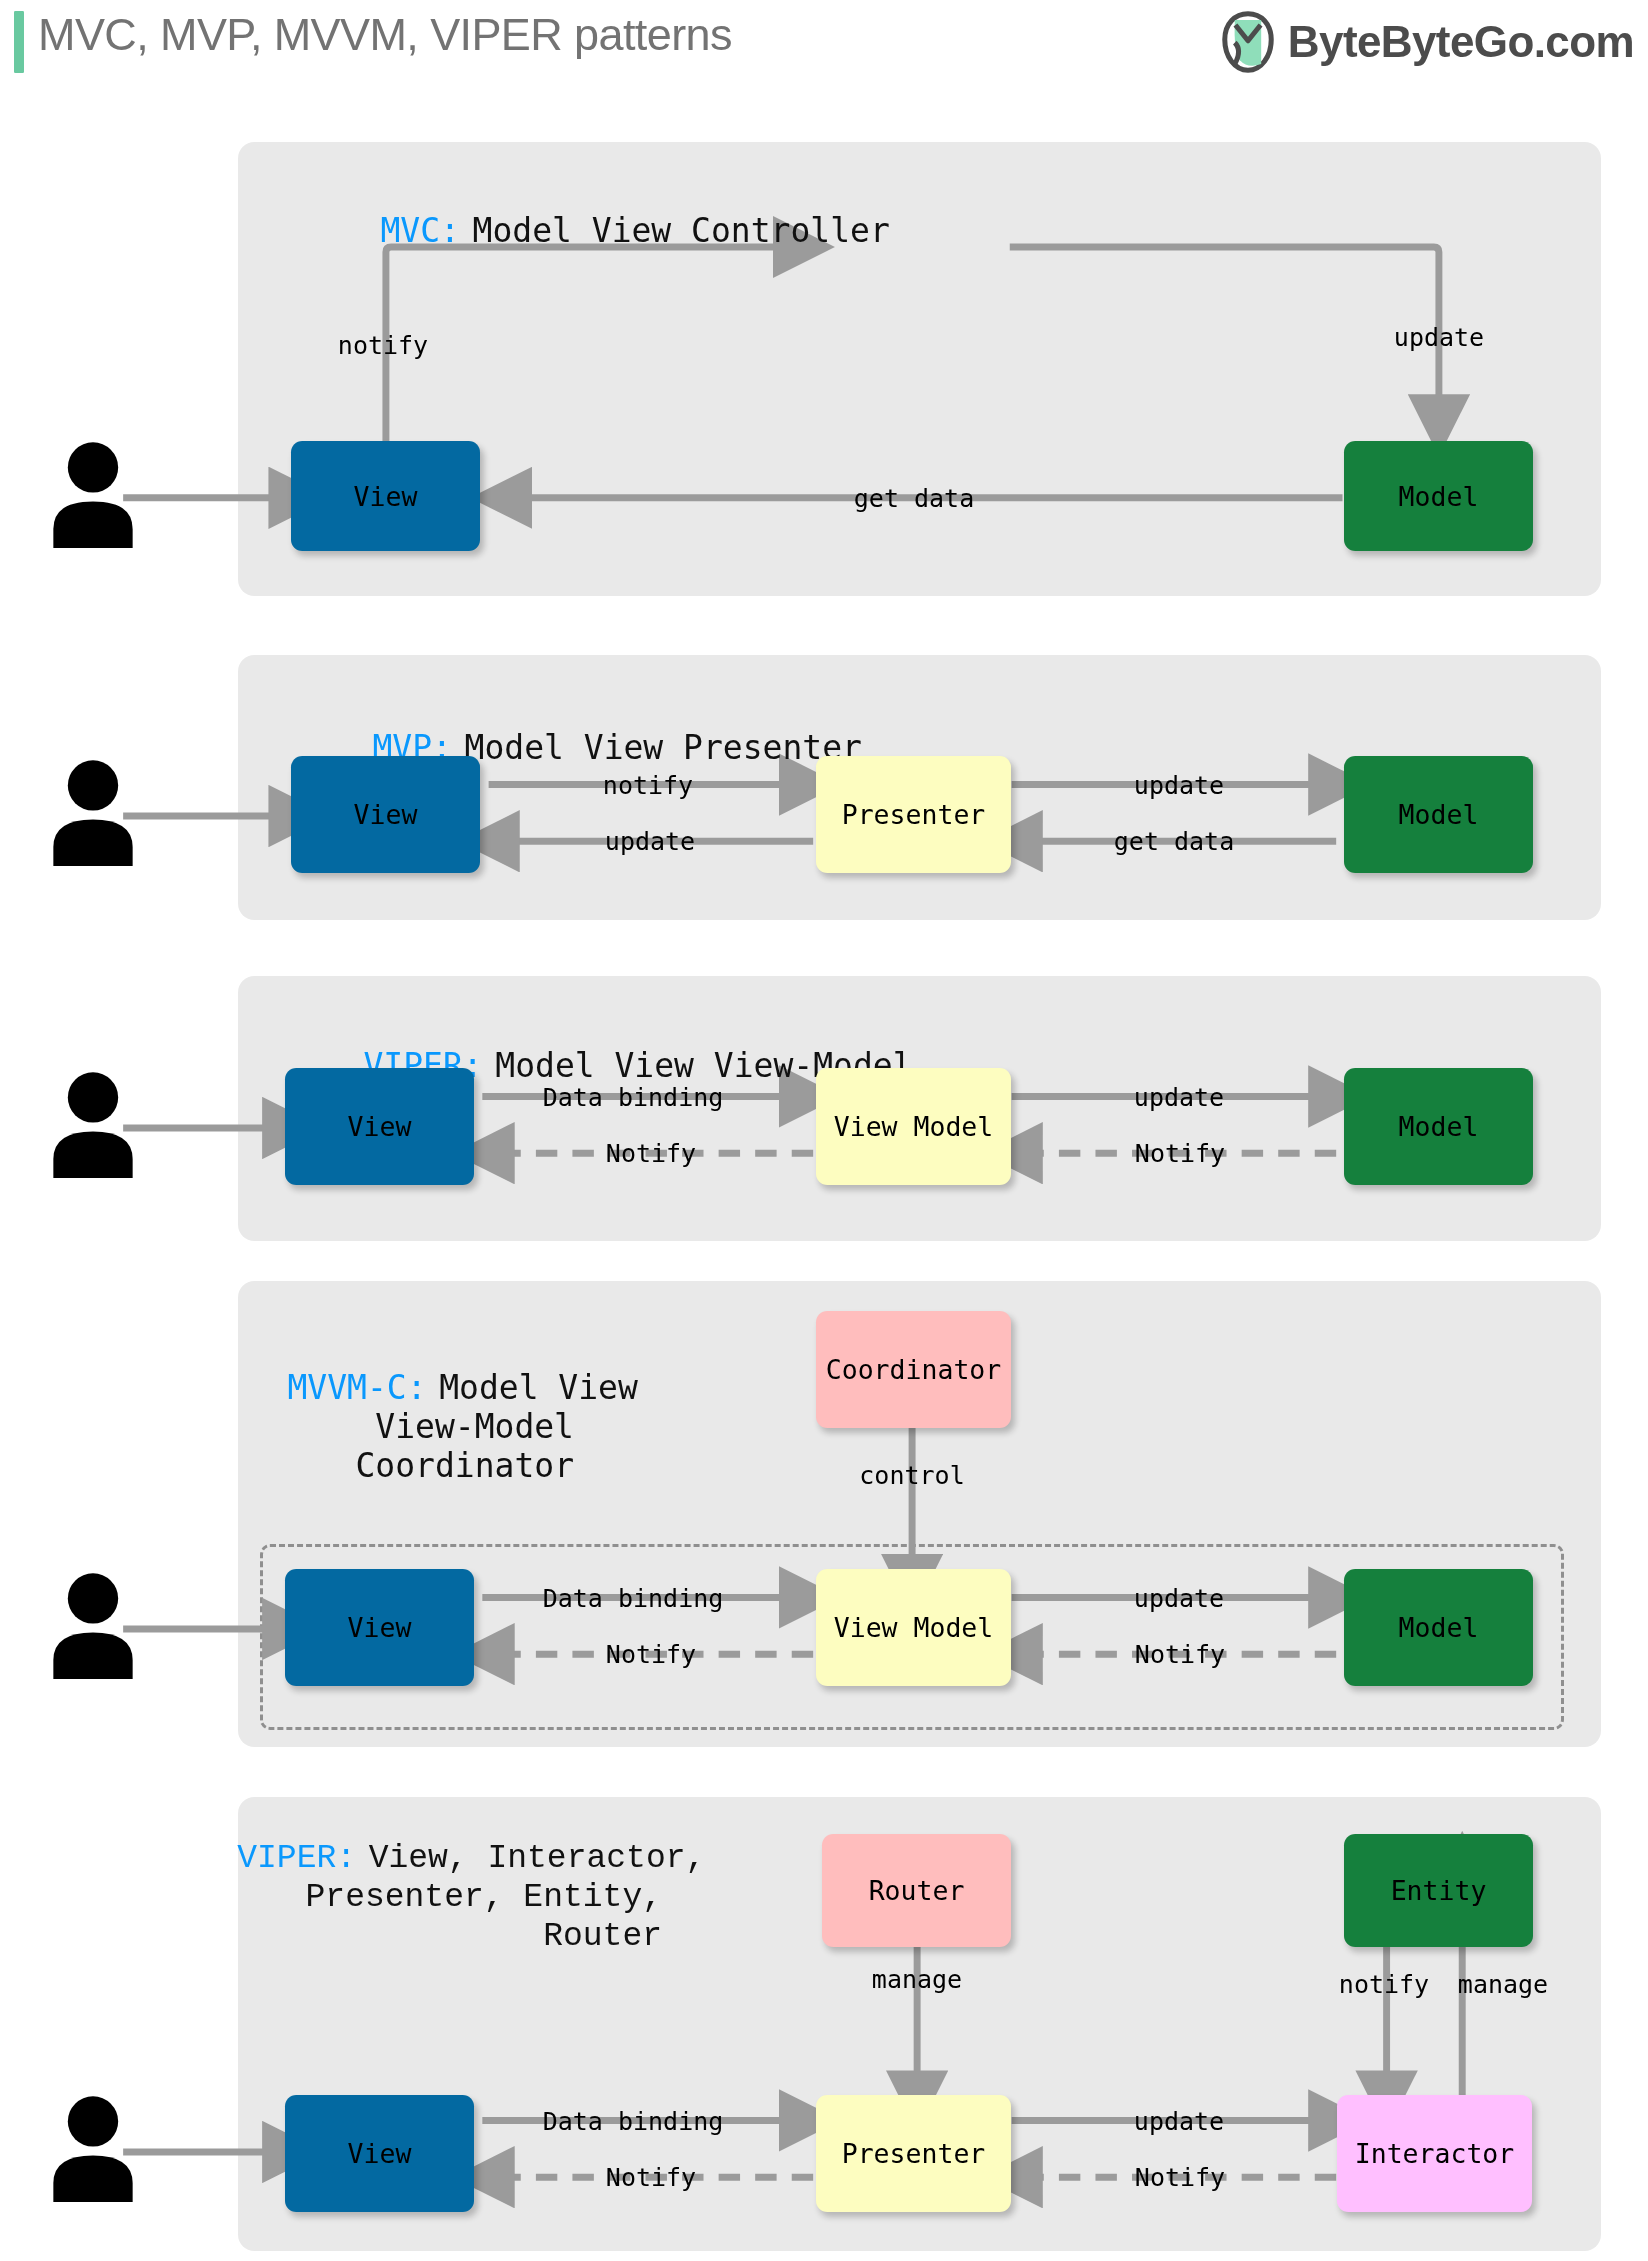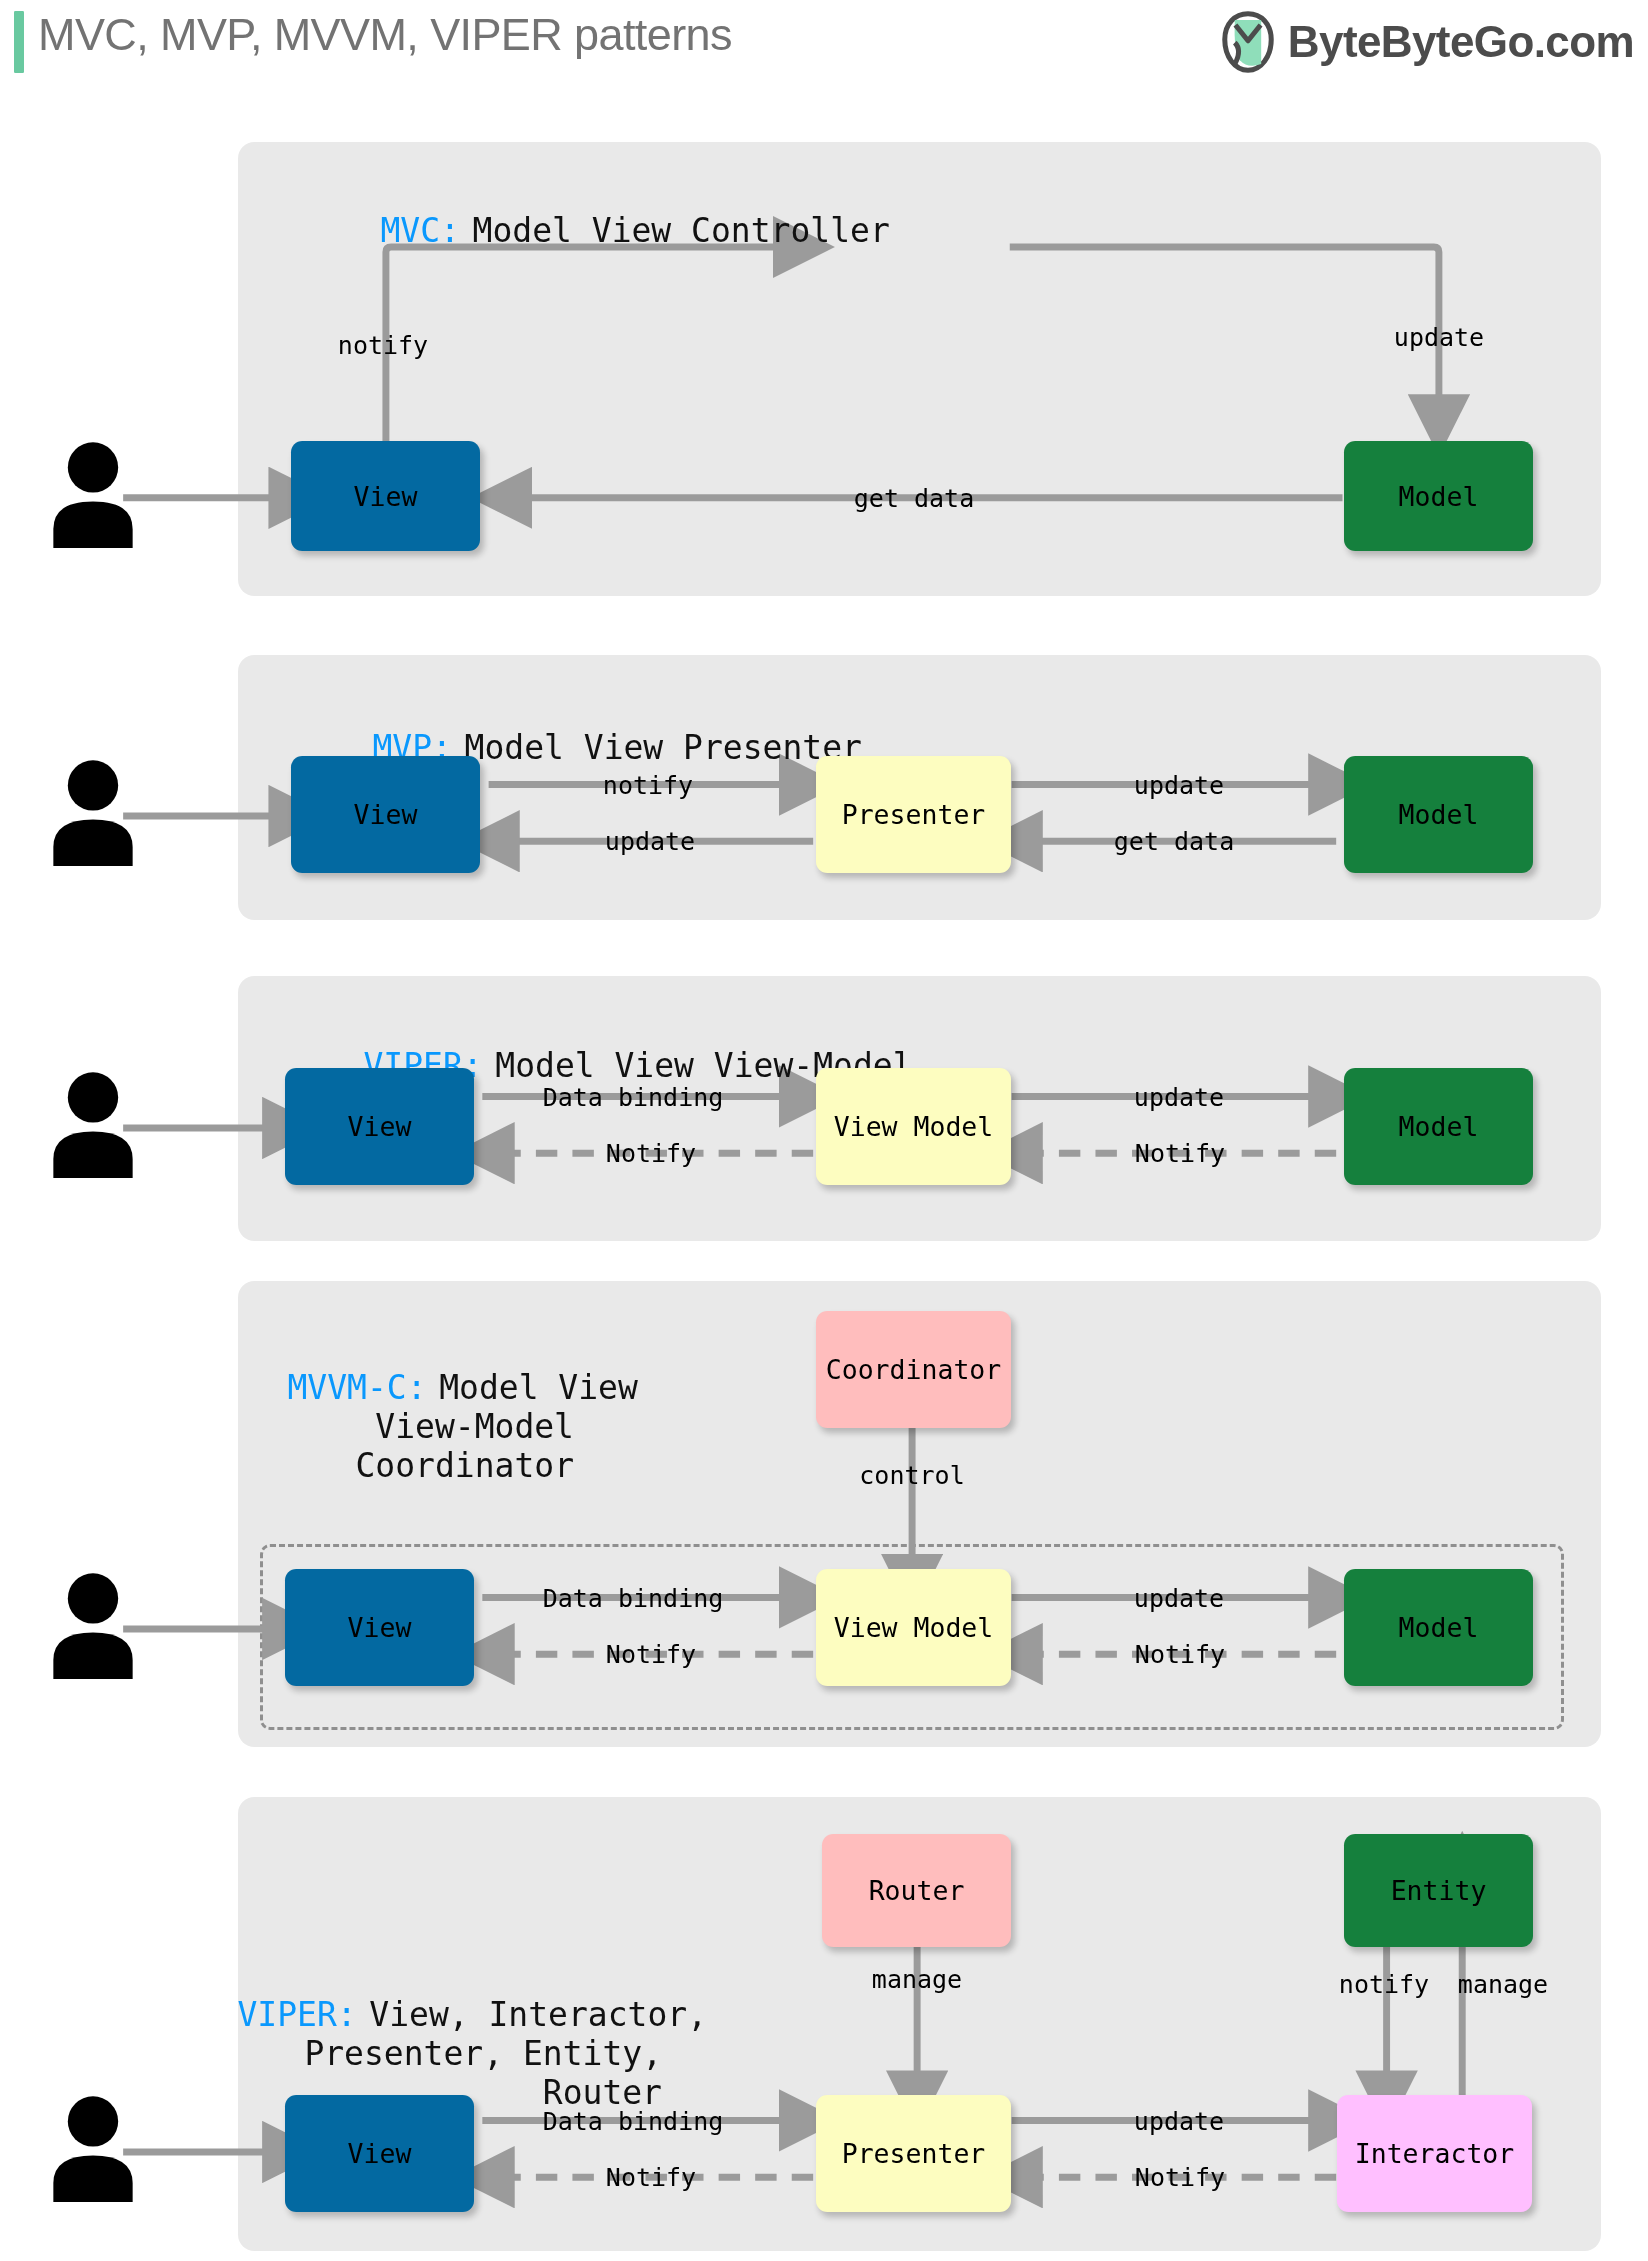--- a/index.html
+++ b/index.html
@@ -172,21 +172,21 @@
   <div class="sect-title" style="left:284px;top:1008px;">
     <span class="tag">VIPER:</span><span style="margin-left:12.6px;">Model View View-Model</span>
   </div>
 
   <div class="sect-title ta-right" style="left:208px;top:1330px;width:366px;">
     <span class="tag">MVVM-C:</span><span style="margin-left:12.6px;">Model View
 View-Model
 Coordinator</span>
   </div>
 
-  <div class="sect-title ta-right" style="left:158px;top:1957px;width:504px;">
+  <div class="sect-title ta-right" style="left:158px;top:1801px;width:504px;font-family:Liberation Mono, monospace;">
     <span class="tag">VIPER:</span><span style="margin-left:12.6px;">View, Interactor,
 Presenter, Entity,
 Router</span>
   </div>
 
   <div class="node n-green" style="left:291px;top:441px;width:189px;height:110px;">
     <span>View</span>
     </div>
   <div class="node n-purple" style="left:1344px;top:441px;width:189px;height:110px;">
     <span>Model</span>

